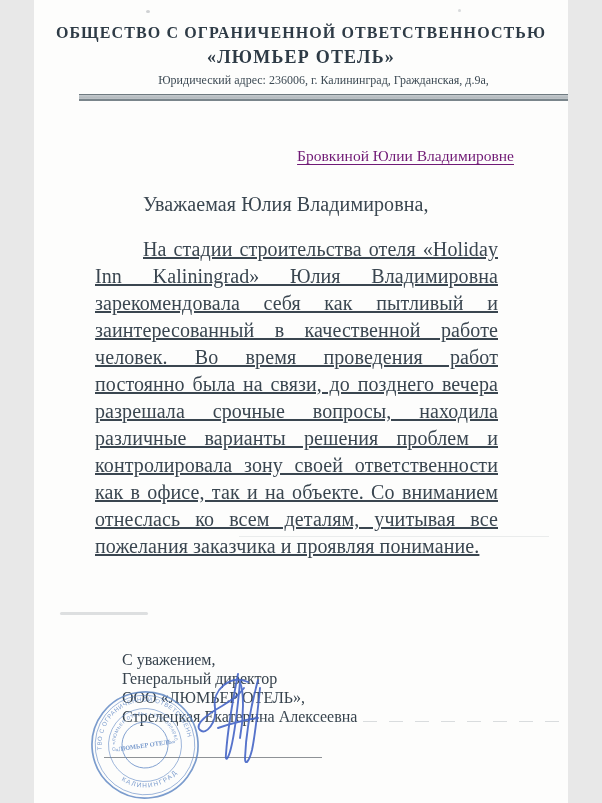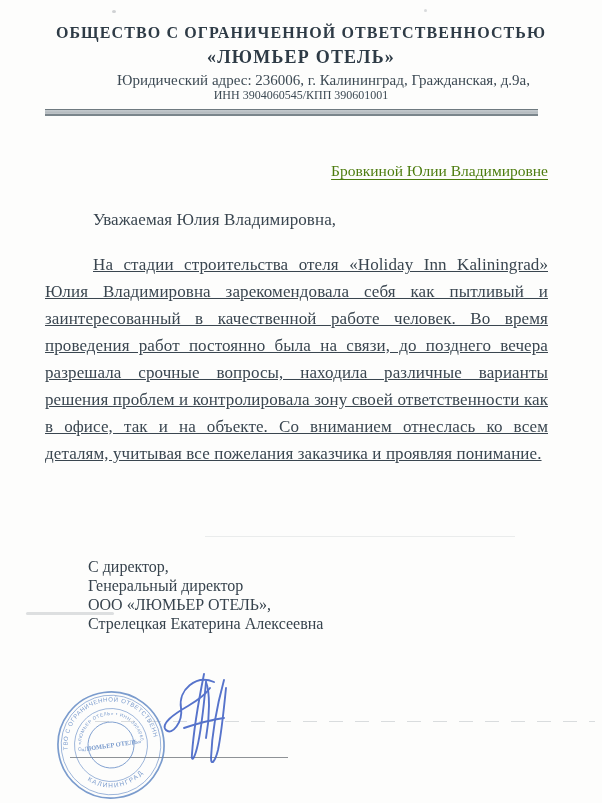--- a/index.html
+++ b/index.html
@@ -1,58 +1,58 @@
 <!DOCTYPE html>
 <html><head>
 <meta charset="utf-8">
 <style>
   html,body{margin:0;padding:0;background:#e8e8e8;}
   .page{
     position:relative;
-    width:602px;height:803px;
+    width:534px;height:803px;
     margin:0 auto;
     background:#fdfdfc;
     overflow:hidden;
     font-family:"Liberation Serif","DejaVu Serif",serif;
     color:#3a4650;
   }
   
   .letterhead{padding-top:22px;text-align:center;color:#2e3b46;}
   .org-type{
     font-size:16px;font-weight:bold;letter-spacing:1.1px;
     line-height:22px;
   }
   .org-name{
     font-size:18px;font-weight:bold;letter-spacing:1.2px;
     line-height:24px;margin-top:1px;
   }
-  .addr{font-size:15px;line-height:15px;margin-top:4px;color:#3d4a54;margin-left:45px;}
+  .addr{font-size:12px;line-height:15px;margin-top:4px;color:#3d4a54;margin-left:45px;}
   .tax{font-size:12px;line-height:15px;color:#3d4a54;}
   .rule{
     margin:6px 0 0 45px;width:493px;height:7px;
     background:linear-gradient(to bottom,
       #6f7a80 0%,#6f7a80 20%,
       #c2c8cc 20%,#b6bcc0 50%,#c2c8cc 78%,
       #7a858b 78%,#7a858b 100%);
   }
   
   .recipient{
     margin:46px 54px 0 0;
     text-align:right;
-    font-size:15.5px;color:#4d7c0f;
+    font-size:15.5px;color:#701a75;
   }
   .recipient span{
     text-decoration:underline;
     text-underline-offset:3px;
   }
   
   .body{margin:26px 54px 0 45px;}
   .body p{
-    margin:0;
-    font-size:17px;line-height:27px;
+    margin:16px;
+    font-size:20px;line-height:27px;
     text-align:justify;
     text-indent:48px;
     color:#3a4650;
     letter-spacing:.1px;
   }
   .body p.para-2{margin-top:18px;text-decoration:underline;}
   .body p.para-3{margin-top:14px;text-align:left;}
   
   .sign-block{
     margin:90px 0 0 88px;
@@ -77,35 +77,34 @@
 </style>
 </head>
 <body>
 
 <div class="page">
 
   <div class="letterhead">
     <div class="org-type">ОБЩЕСТВО С ОГРАНИЧЕННОЙ ОТВЕТСТВЕННОСТЬЮ</div>
     <div class="org-name">«ЛЮМЬЕР ОТЕЛЬ»</div>
     <div class="addr">Юридический адрес: 236006, г. Калининград, Гражданская, д.9а,</div>
-    <div class="tax">ИНН 3904060545/КПП 390601001</div>
   </div>
   <div class="rule"></div>
 
   <div class="recipient">
     <span>Бровкиной Юлии Владимировне</span>
   </div>
 
   <div class="body">
     <p class="para-0">Уважаемая Юлия Владимировна,</p>
     <p class="para-2">На стадии строительства отеля «Holiday Inn Kaliningrad» Юлия Владимировна зарекомендовала себя как пытливый и заинтересованный в качественной работе человек. Во время проведения работ постоянно была на связи, до позднего вечера разрешала срочные вопросы, находила различные варианты решения проблем и контролировала зону своей ответственности как в офисе, так и на объекте. Со вниманием отнеслась ко всем деталям, учитывая все пожелания заказчика и проявляя понимание.</p>
   </div>
 
   <div class="sign-block">
-    <div>С директор,</div>
+    <div>С уважением,</div>
     <div>Генеральный директор</div>
     <div>ООО «ЛЮМЬЕР ОТЕЛЬ»,</div>
     <div>Стрелецкая Екатерина Алексеевна</div>
   </div>
 
   <div class="sig-line"></div>
 
   <svg class="stamp" width="114" height="114" viewBox="0 0 114 114">
     <g transform="rotate(-8 57 57)" fill="none" stroke="#5b84c2">
       <circle cx="57" cy="57" r="53" stroke-width="1.7"></circle>

